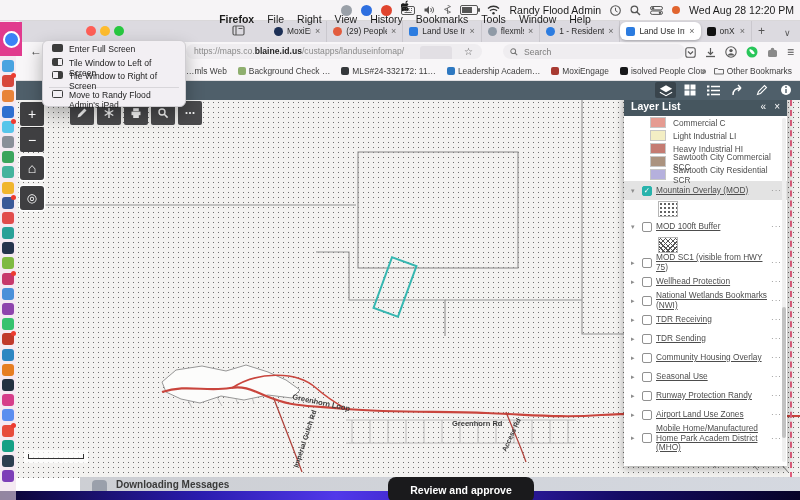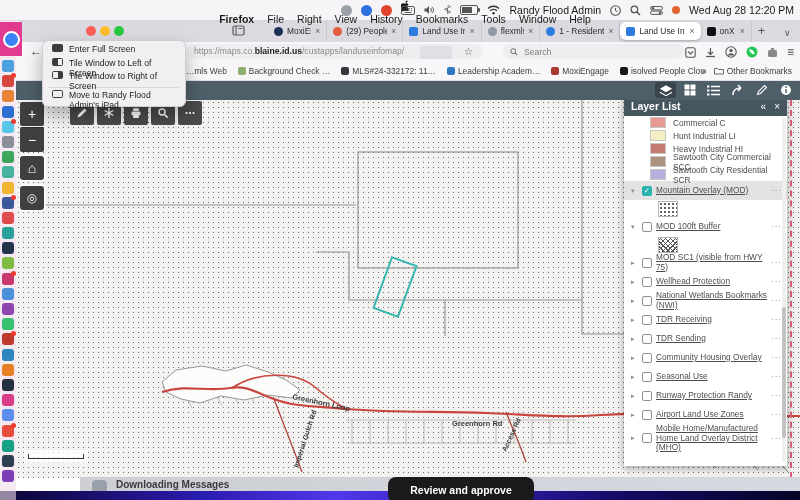--- a/index.html
+++ b/index.html
@@ -233,21 +233,21 @@
       <span class="hic">×</span>
     </div>
     <div id="ll-body">
       <div id="legend-rows">
           <div class="legrow">
             <span class="legsw" style="background: rgb(229, 155, 145);"></span>
             <span>Commercial C</span>
           </div>
           <div class="legrow">
             <span class="legsw" style="background: rgb(243, 238, 196);"></span>
-            <span>Hunt Industrial LI</span>
+            <span>Light Industrial LI</span>
           </div>
           <div class="legrow">
             <span class="legsw" style="background: rgb(196, 123, 114);"></span>
             <span>Heavy Industrial HI</span>
           </div>
           <div class="legrow">
             <span class="legsw" style="background: rgb(171, 147, 127);"></span>
             <span>Sawtooth City Commercial SCC</span>
           </div>
           <div class="legrow">
@@ -324,21 +324,21 @@
           </div>
           <div class="lrow">
             <span class="larrow">▸</span>
             <span class="cb"></span>
             <span class="llabel">Airport Land Use Zones</span>
             <span class="ldots">···</span>
           </div>
           <div class="lrow">
             <span class="larrow">▸</span>
             <span class="cb"></span>
-            <span class="llabel">Mobile Home/Manufactured Home Land Overlay District (MHO)</span>
+            <span class="llabel">Mobile Home/Manufactured Home Park Academ District (MHO)</span>
             <span class="ldots">···</span>
           </div>
         </div>
       <div id="ll-scroll">
           <div id="ll-thumb"></div>
         </div>
     </div>
   </div>
 
   <div id="appheader">

